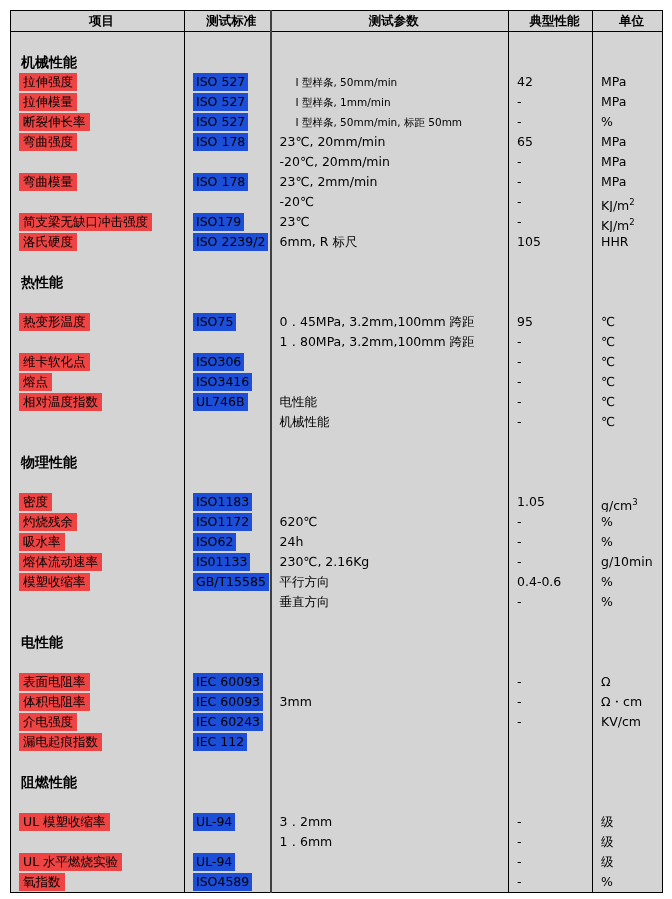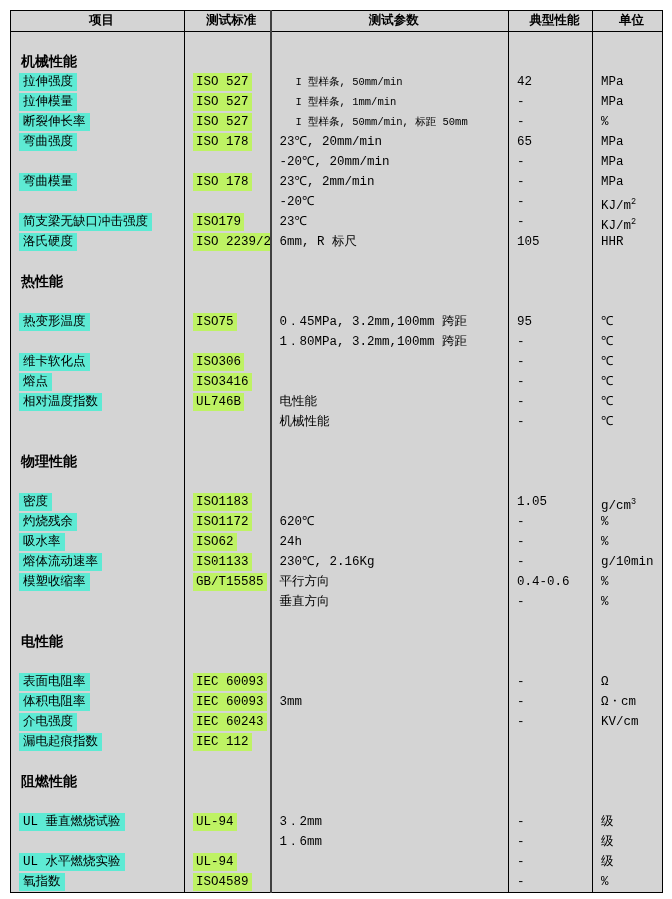--- a/index.html
+++ b/index.html
@@ -13,21 +13,20 @@
     font-family: "DejaVu Sans", "Liberation Sans", sans-serif;
     color: #000000;
     overflow: hidden;
   }
   .sheet {
     position: relative;
     width: 672px;
     height: 899px;
     box-sizing: border-box;
     padding: 10px 8px 8px 10px;
-    font-family: Liberation Mono, monospace;
   }
   table.spec {
     border-collapse: collapse;
     table-layout: fixed;
     width: 652px;
     border: 1px solid #000;
     background: #d4d4d4;
   }
   table.spec col.c1 { width: 174px; }
   table.spec col.c2 { width: 86px; }
@@ -72,36 +71,36 @@
   
   td.col1 .cell { padding-left: 8px; }
   td.col2 .cell { padding-left: 8px; }
   td.col3 .cell { padding-left: 8px; }
   td.col4 .cell { padding-left: 8px; }
   td.col5 .cell { padding-left: 8px; }
 
   
   td.col1 .hl {
     display: inline-block;
-    background: #5eead4;
+    background: #ef4444;
     padding: 0 4px 0 4px;
     height: 18px;
     line-height: 18px;
     margin-top: 1px;
     font-size: 12.5px;
   }
   td.col1.section .hl {
     background: transparent;
     font-weight: bold;
     font-size: 14px;
     padding-left: 2px;
   }
   td.col2 .hl {
     display: inline-block;
-    background: #bef264;
+    background: #1d4ed8;
     padding: 0 3px;
     height: 18px;
     line-height: 18px;
     margin-top: 1px;
     font-size: 12.5px;
   }
   td.col3 .txt, td.col4 .txt, td.col5 .txt {
     font-size: 12.5px;
   }
   td.col3 .small {
@@ -803,21 +802,21 @@
           </td>
           <td class="col4">
             <div class="cell">&nbsp;</div>
           </td>
           <td class="col5">
             <div class="cell">&nbsp;</div>
           </td>
         </tr>
         <tr>
           <td class="col1">
-            <div class="cell"><span class="hl">UL 垂直燃烧试验</span></div>
+            <div class="cell"><span class="hl">UL 模塑收缩率</span></div>
           </td>
           <td class="col2">
             <div class="cell"><span class="hl">UL-94</span></div>
           </td>
           <td class="col3">
             <div class="cell"><span class="txt">3．2mm</span></div>
           </td>
           <td class="col4">
             <div class="cell"><span class="txt">-</span></div>
           </td>

